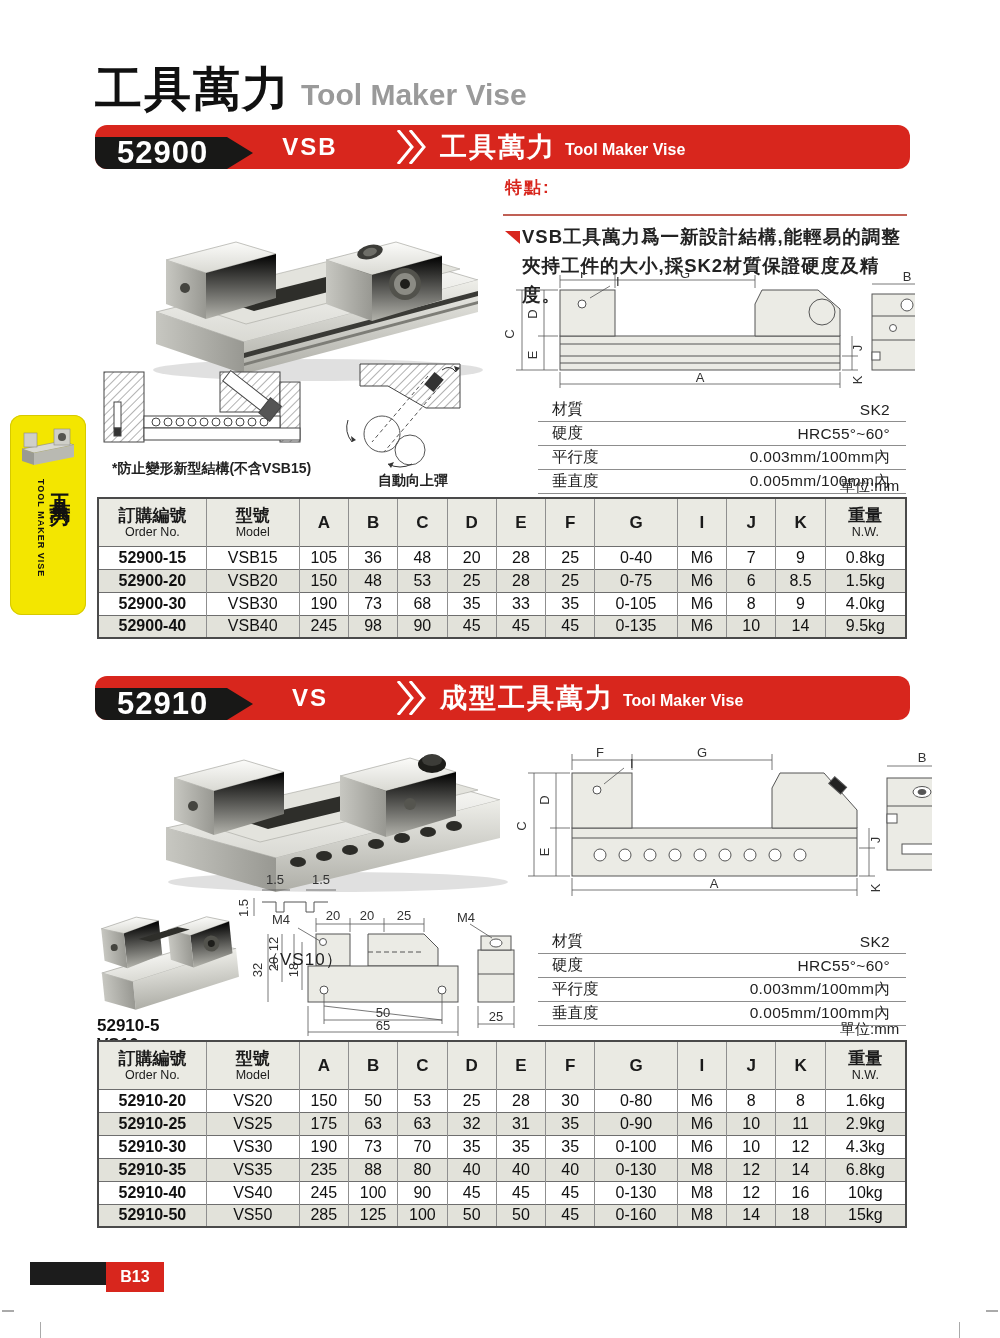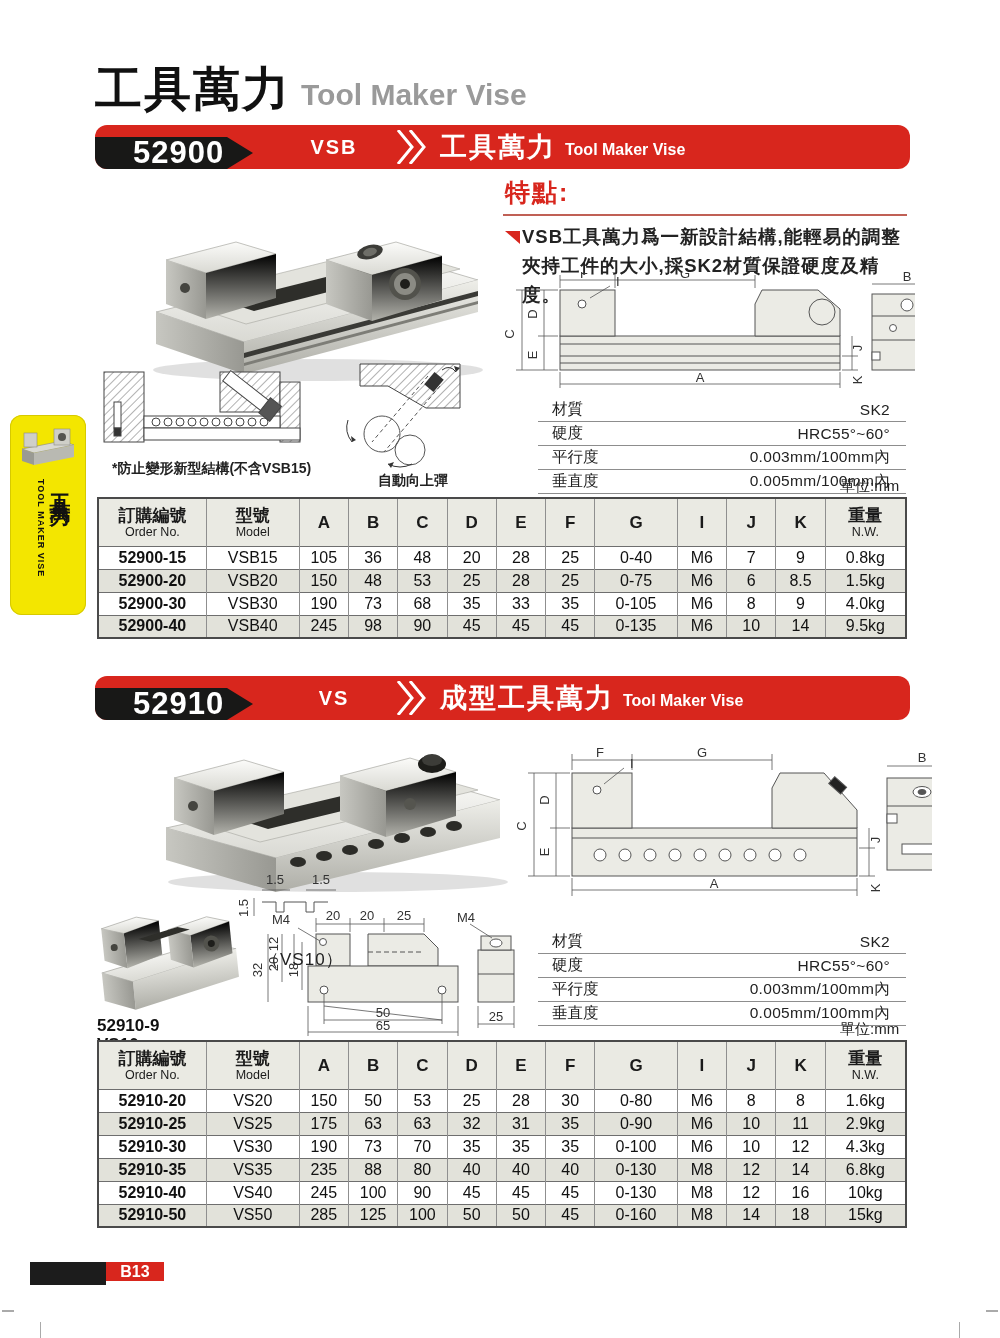--- a/index.html
+++ b/index.html
@@ -8,31 +8,31 @@
 
   
   .page-title{position:absolute;left:95px;top:58px;white-space:nowrap;}
   .page-title .zh{font-size:47px;font-weight:bold;color:#111;letter-spacing:2px;}
   .page-title .en{font-size:30px;font-weight:bold;color:#9a9a9a;margin-left:10px;}
 
   
   .banner{position:absolute;left:95px;width:815px;height:44px;background:#d8261d;border-radius:12px;overflow:hidden;}
   .banner .code-seg{position:absolute;left:0;top:0;bottom:0;width:158px;background:#181817;
     clip-path:polygon(0 0,132px 0,158px 50%,132px 100%,0 100%);
-    display:flex;align-items:center;justify-content:flex-start;padding-left:38px;margin-top:12px;}
+    display:flex;align-items:center;justify-content:flex-start;padding-left:22px;margin-top:12px;}
   .banner .code-seg span{font-size:31px;font-weight:bold;color:#fff;letter-spacing:1px;}
-  .banner .series{position:absolute;left:184px;top:0;bottom:0;width:110px;display:flex;align-items:center;justify-content:center;
-    color:#fff;font-weight:bold;font-size:20px;letter-spacing:2px;}
+  .banner .series{position:absolute;left:160px;top:0;bottom:0;width:110px;display:flex;align-items:center;justify-content:center;
+    color:#fff;font-weight:bold;font-size:24px;letter-spacing:2px;}
   .banner .chev{position:absolute;left:300px;top:5px;}
   .banner .btitle{position:absolute;left:345px;top:0;bottom:0;display:flex;align-items:center;color:#fff;white-space:nowrap;}
   .banner .btitle .zh{font-size:27px;font-weight:bold;letter-spacing:2px;}
   .banner .btitle .en{font-size:16px;font-weight:bold;margin-left:9px;margin-top:6px;}
 
   
-  .feat-head{position:absolute;left:505px;top:176px;font-size:25px;font-weight:bold;color:#d8261d;letter-spacing:2px;}
+  .feat-head{position:absolute;left:505px;top:176px;font-size:17px;font-weight:bold;color:#d8261d;letter-spacing:2px;}
   .feat-rule{position:absolute;left:503px;top:214px;width:404px;height:2px;background:#c06055;}
   .feat-text{position:absolute;left:505px;top:222px;width:410px;font-size:18.5px;color:#222;line-height:29px;letter-spacing:1px;font-weight:bold;}
   .tri{display:inline-block;width:15px;height:13px;background:#d8261d;clip-path:polygon(0 0,100% 0,100% 100%);margin-right:2px;vertical-align:-1px;}
   .feat-text .l2{padding-left:17px;}
 
   
   .specs{position:absolute;width:368px;}
   .spec-row{display:flex;justify-content:space-between;border-bottom:1px solid #8d8d8d;height:24px;align-items:center;
     font-size:15.5px;color:#222;padding:0 16px 0 14px;}
   .spec-row .v{letter-spacing:.3px;}
@@ -58,21 +58,21 @@
   .side-tab .zh-v{position:absolute;right:12px;top:62px;writing-mode:vertical-rl;font-size:21px;font-weight:bold;color:#111;letter-spacing:4px;}
   .side-tab .en-v{position:absolute;right:40px;top:64px;writing-mode:vertical-rl;font-size:9px;font-weight:bold;color:#111;letter-spacing:1px;}
 
   
   .small-cap{position:absolute;font-size:14px;color:#222;font-weight:bold;white-space:nowrap;}
   .vs10-label{position:absolute;left:97px;top:1016px;font-size:17px;font-weight:bold;color:#111;line-height:19px;}
   .vs10-cap{position:absolute;left:262px;top:948px;font-size:17px;color:#222;letter-spacing:1px;}
 
   
   .pg-black{position:absolute;left:30px;top:1262px;width:76px;height:23px;background:#1c1c1c;}
-  .pg-red{position:absolute;left:106px;top:1262px;width:58px;height:19px;background:#d8261d;color:#fff;
+  .pg-red{position:absolute;left:106px;top:1262px;width:58px;height:30px;background:#d8261d;color:#fff;
     font-weight:bold;font-size:16px;display:flex;align-items:center;justify-content:center;}
   .cropmark{position:absolute;background:#aaa;}
 
   svg text{font-family:"Liberation Sans","DejaVu Sans",sans-serif;}
 </style>
 </head>
 <body>
 
 <div id="page">
 
@@ -507,21 +507,21 @@
       <circle cx="27" cy="54" r="3.5" fill="#44443f"></circle>
       <polygon points="82,42 122,33 144,40 104,50" fill="url(#mTop)" stroke="#9a9a94" stroke-width="0.6"></polygon>
       <polygon points="104,50 144,40 144,72 104,82" fill="url(#mFront)"></polygon>
       <polygon points="82,42 104,50 104,82 82,72" fill="url(#mSide)"></polygon>
       <circle cx="124" cy="60" r="8" fill="#52524c"></circle>
         <circle cx="124" cy="60" r="3.5" fill="#1e1e1b"></circle>
       <polygon points="52,48 92,40 104,44 64,52" fill="#2e2e2a"></polygon>
     </g>
   </svg>
   <div class="vs10-label">
-    <div>52910-9</div>
+    <div>52910-5</div>
     <div>VS10</div>
   </div>
 
   <svg style="position:absolute;left:228px;top:872px;" width="292" height="172" viewBox="0 0 292 172">
 
     <g stroke="#555" fill="none" stroke-width="1">
       <path d="M34 30 h14 v10 h8 v-10 h22 v10 h8 v-10 h14"></path>
       <line x1="34" y1="18" x2="62" y2="18" stroke-width="0.8"></line>
       <line x1="78" y1="18" x2="108" y2="18" stroke-width="0.8"></line>
       <line x1="26" y1="26" x2="26" y2="44" stroke-width="0.8"></line>

